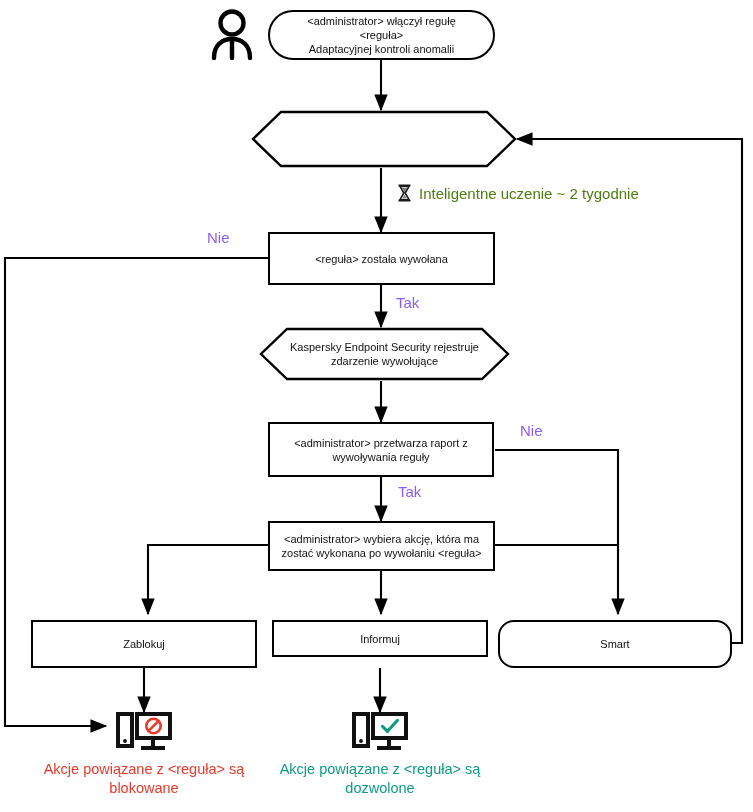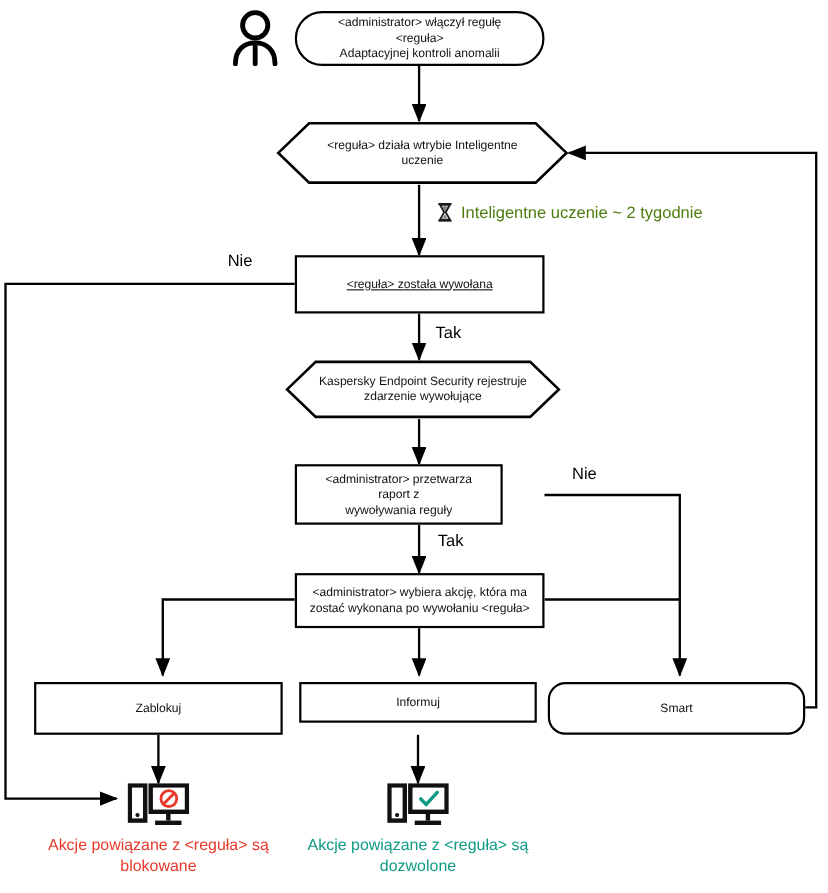--- a/index.html
+++ b/index.html
@@ -54,21 +54,21 @@
     z-index: -1;
   }
   .hex-label {
     position: relative;
     z-index: 1;
     padding: 0 34px;
   }
   .edge-label {
     position: absolute;
     font-size: 15px;
-    color: #000000;
+    color: #8b5cf6;
     z-index: 4;
     background: #ffffff;
     padding: 0 2px;
     white-space: nowrap;
   }
   .phase-label {
     position: absolute;
     font-size: 15px;
     color: #4d7c0f;
     z-index: 4;
@@ -144,36 +144,35 @@
 
 <div class="node rounded-node" style="left:268px; top:10px; width:227px; height:50px;">
   <span style="white-space:pre-line; padding:0 14px;">&lt;administrator&gt; włączył regułę &lt;reguła&gt;
 Adaptacyjnej kontroli anomalii</span>
 </div>
 
 <div class="node hex-node" style="left:251px; top:110px; width:266px; height:58px;">
   <svg class="hex-shape" viewBox="0 0 266 58" preserveAspectRatio="none" xmlns="http://www.w3.org/2000/svg">
     <polygon points="30,2 236,2 264,29 236,56 30,56 2,29" fill="#ffffff" stroke="#000000" stroke-width="2.4"></polygon>
   </svg>
-  <span class="hex-label" style="white-space:pre-line;">&lt;reguła&gt; działa wtrybie Inteligentne uczenie</span>
-</div>
-
-<div class="node rect-node" style="left:268px; top:232px; width:227px; height:53px;text-decoration:underline;">
+</div>
+
+<div class="node rect-node" style="left:268px; top:232px; width:227px; height:53px;">
   <span style="white-space:pre-line; padding:0 10px;">&lt;reguła&gt; została wywołana</span>
 </div>
 
 <div class="node hex-node" style="left:259px; top:327px; width:251px; height:54px;">
   <svg class="hex-shape" viewBox="0 0 251 54" preserveAspectRatio="none" xmlns="http://www.w3.org/2000/svg">
     <polygon points="28,2 223,2 249,27 223,52 28,52 2,27" fill="#ffffff" stroke="#000000" stroke-width="2.4"></polygon>
   </svg>
   <span class="hex-label" style="white-space:pre-line; padding:0 30px;">Kaspersky Endpoint Security rejestruje
 zdarzenie wywołujące</span>
 </div>
 
-<div class="node rect-node" style="left:268px; top:422px; width:189px; height:55px;">
+<div class="node rect-node" style="left:268px; top:422px; width:226px; height:55px;">
   <span style="white-space:pre-line; padding:0 10px;">&lt;administrator&gt; przetwarza raport z
 wywoływania reguły</span>
 </div>
 
 <div class="node rect-node" style="left:268px; top:521px; width:227px; height:50px;">
   <span style="white-space:pre-line; padding:0 6px;">&lt;administrator&gt; wybiera akcję, która ma
 zostać wykonana po wywołaniu &lt;reguła&gt;</span>
 </div>
 
 <div class="node rect-node" style="left:31px; top:620px; width:226px; height:48px;">

